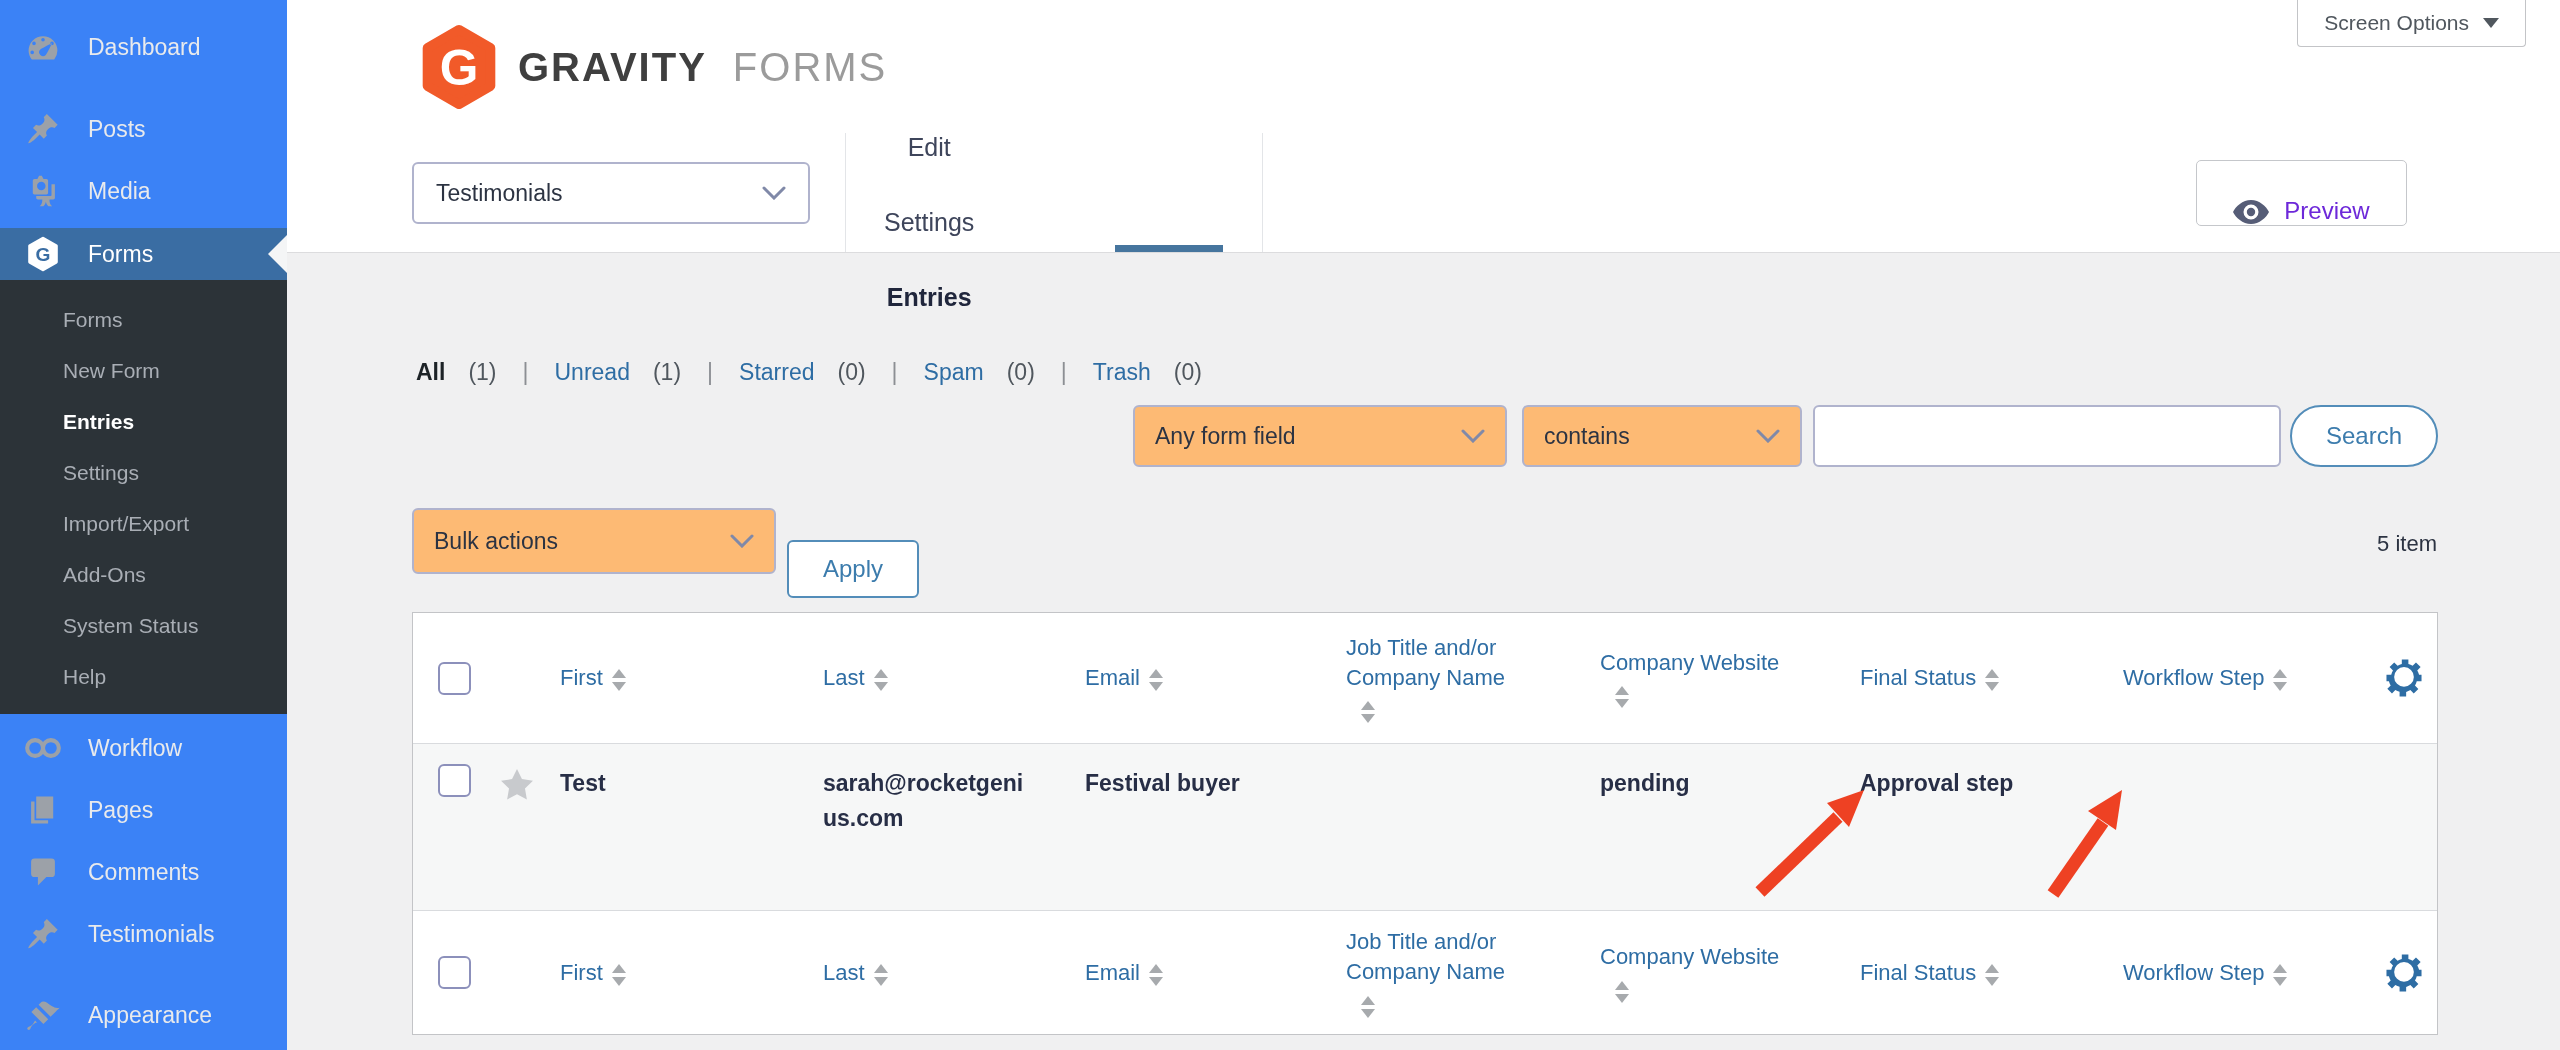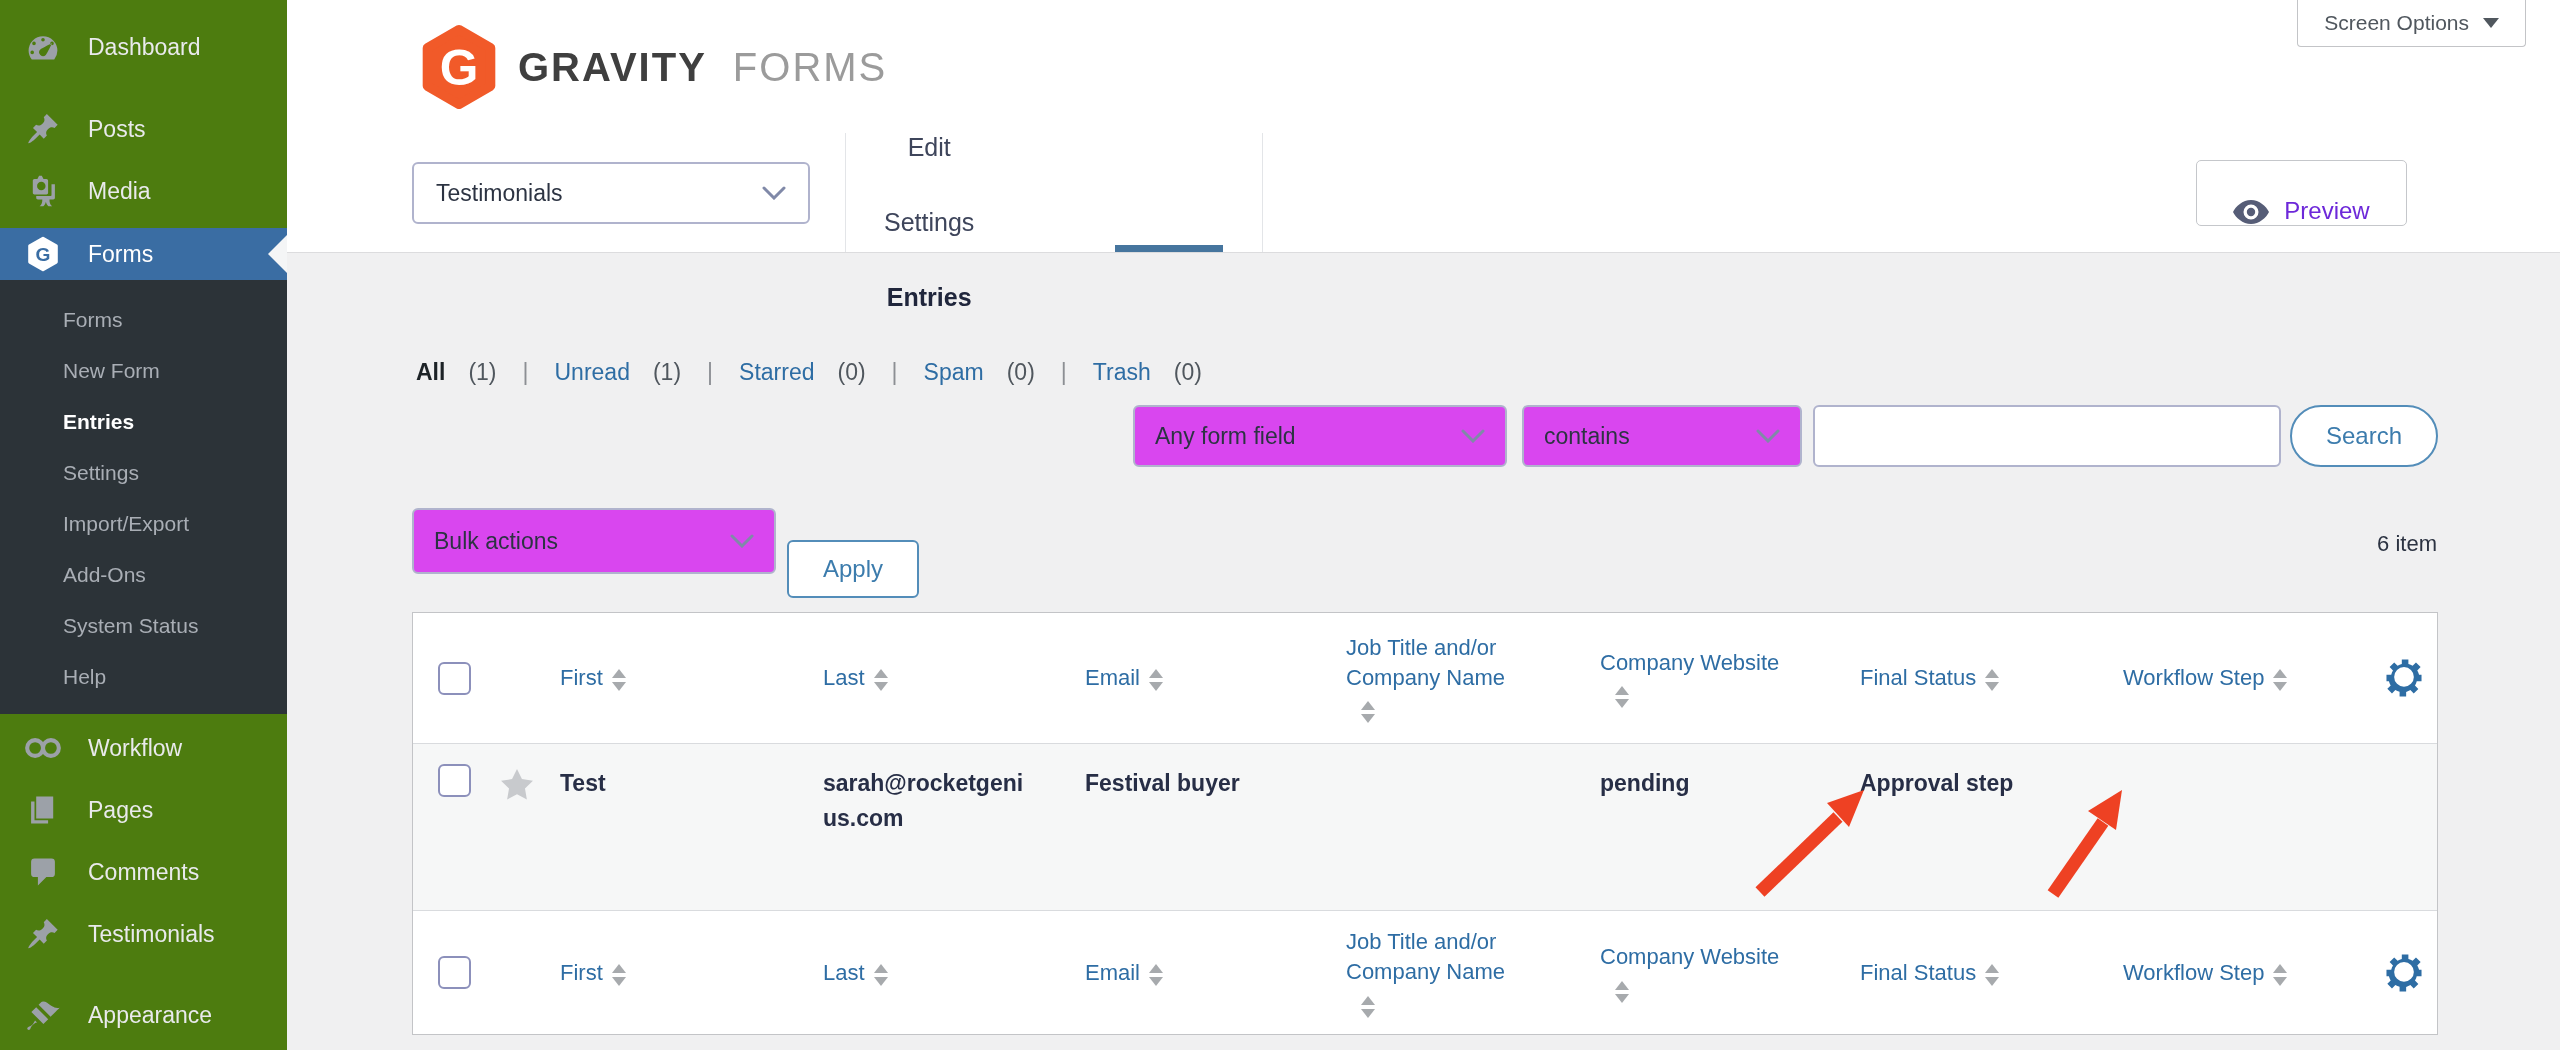--- a/index.html
+++ b/index.html
@@ -6,21 +6,21 @@
   html,body { width:2560px; height:1050px; }
   body {
     position:relative; overflow:hidden;
     background:#f0f0f1;
     font-family:"Liberation Sans", sans-serif;
     color:#272e46;
   }
   svg { display:block; }
 
   
-  #sidebar { position:absolute; left:0; top:0; width:287px; height:1050px; background:#4d7c0f; z-index:6; }
+  #sidebar { position:absolute; left:0; top:0; width:287px; height:1050px; background:#3b82f6; z-index:6; }
   .menu-item {
     position:absolute; left:0; width:287px; height:58px;
     display:flex; align-items:center; gap:26px; padding-left:24px;
     color:#e9eaec; font-size:23px; cursor:pointer;
   }
   .menu-item .mi-icon { width:38px; display:flex; justify-content:center; color:#9ca1a8; }
   .menu-item.active { background:#3a6da3; color:#ffffff; }
   .menu-item.active .mi-icon { color:#ffffff; }
   .notch {
     position:absolute; right:0; top:50%; margin-top:-19px;
@@ -74,21 +74,21 @@
 
   
   #filters { position:absolute; left:416px; top:359px; font-size:23px; color:#50575e; display:flex; align-items:center; gap:23px; z-index:2; }
   #filters .flabel { color:#2e6da4; cursor:pointer; }
   #filters .flabel.current { color:#1d2327; font-weight:bold; }
   #filters .fcount { color:#50575e; }
   #filters .fsep { color:#8c8f94; margin:0 3px; }
 
   
   .sel {
-    position:absolute; height:62px; background:#d946ef;
+    position:absolute; height:62px; background:#fdba74;
     border:2px solid #b0b3cd; border-radius:6px;
     display:flex; align-items:center; justify-content:space-between;
     padding:0 20px; font-size:23px; color:#2c3342; cursor:pointer; z-index:2;
   }
   .chev { color:#8089a8; }
   #field-sel { left:1133px; top:405px; width:374px; }
   #op-sel    { left:1522px; top:405px; width:280px; }
   #search-input {
     position:absolute; left:1813px; top:405px; width:468px; height:62px;
     background:#fff; border:2px solid #b0b3cd; border-radius:6px;
@@ -329,21 +329,21 @@
 
 <div class="sel" id="bulk-sel">
   <span>Bulk actions</span>
   <svg class="chev" width="24" height="14" viewBox="0 0 24 14" fill="none" stroke="currentColor" stroke-width="3" stroke-linecap="round">
       <polyline points="2,2 12,12 22,2"></polyline>
     </svg>
 </div>
 <div class="btn-blue" id="apply-btn">
     <span>Apply</span>
   </div>
-<div id="items-count">6 item</div>
+<div id="items-count">5 item</div>
 
 <div id="entries-table">
 
   <div class="trow thead">
     <div class="cbcell">
         <input type="checkbox" class="cb" style="">
       </div>
     <div></div>
     <div class="hcell">
         <span>First</span>

